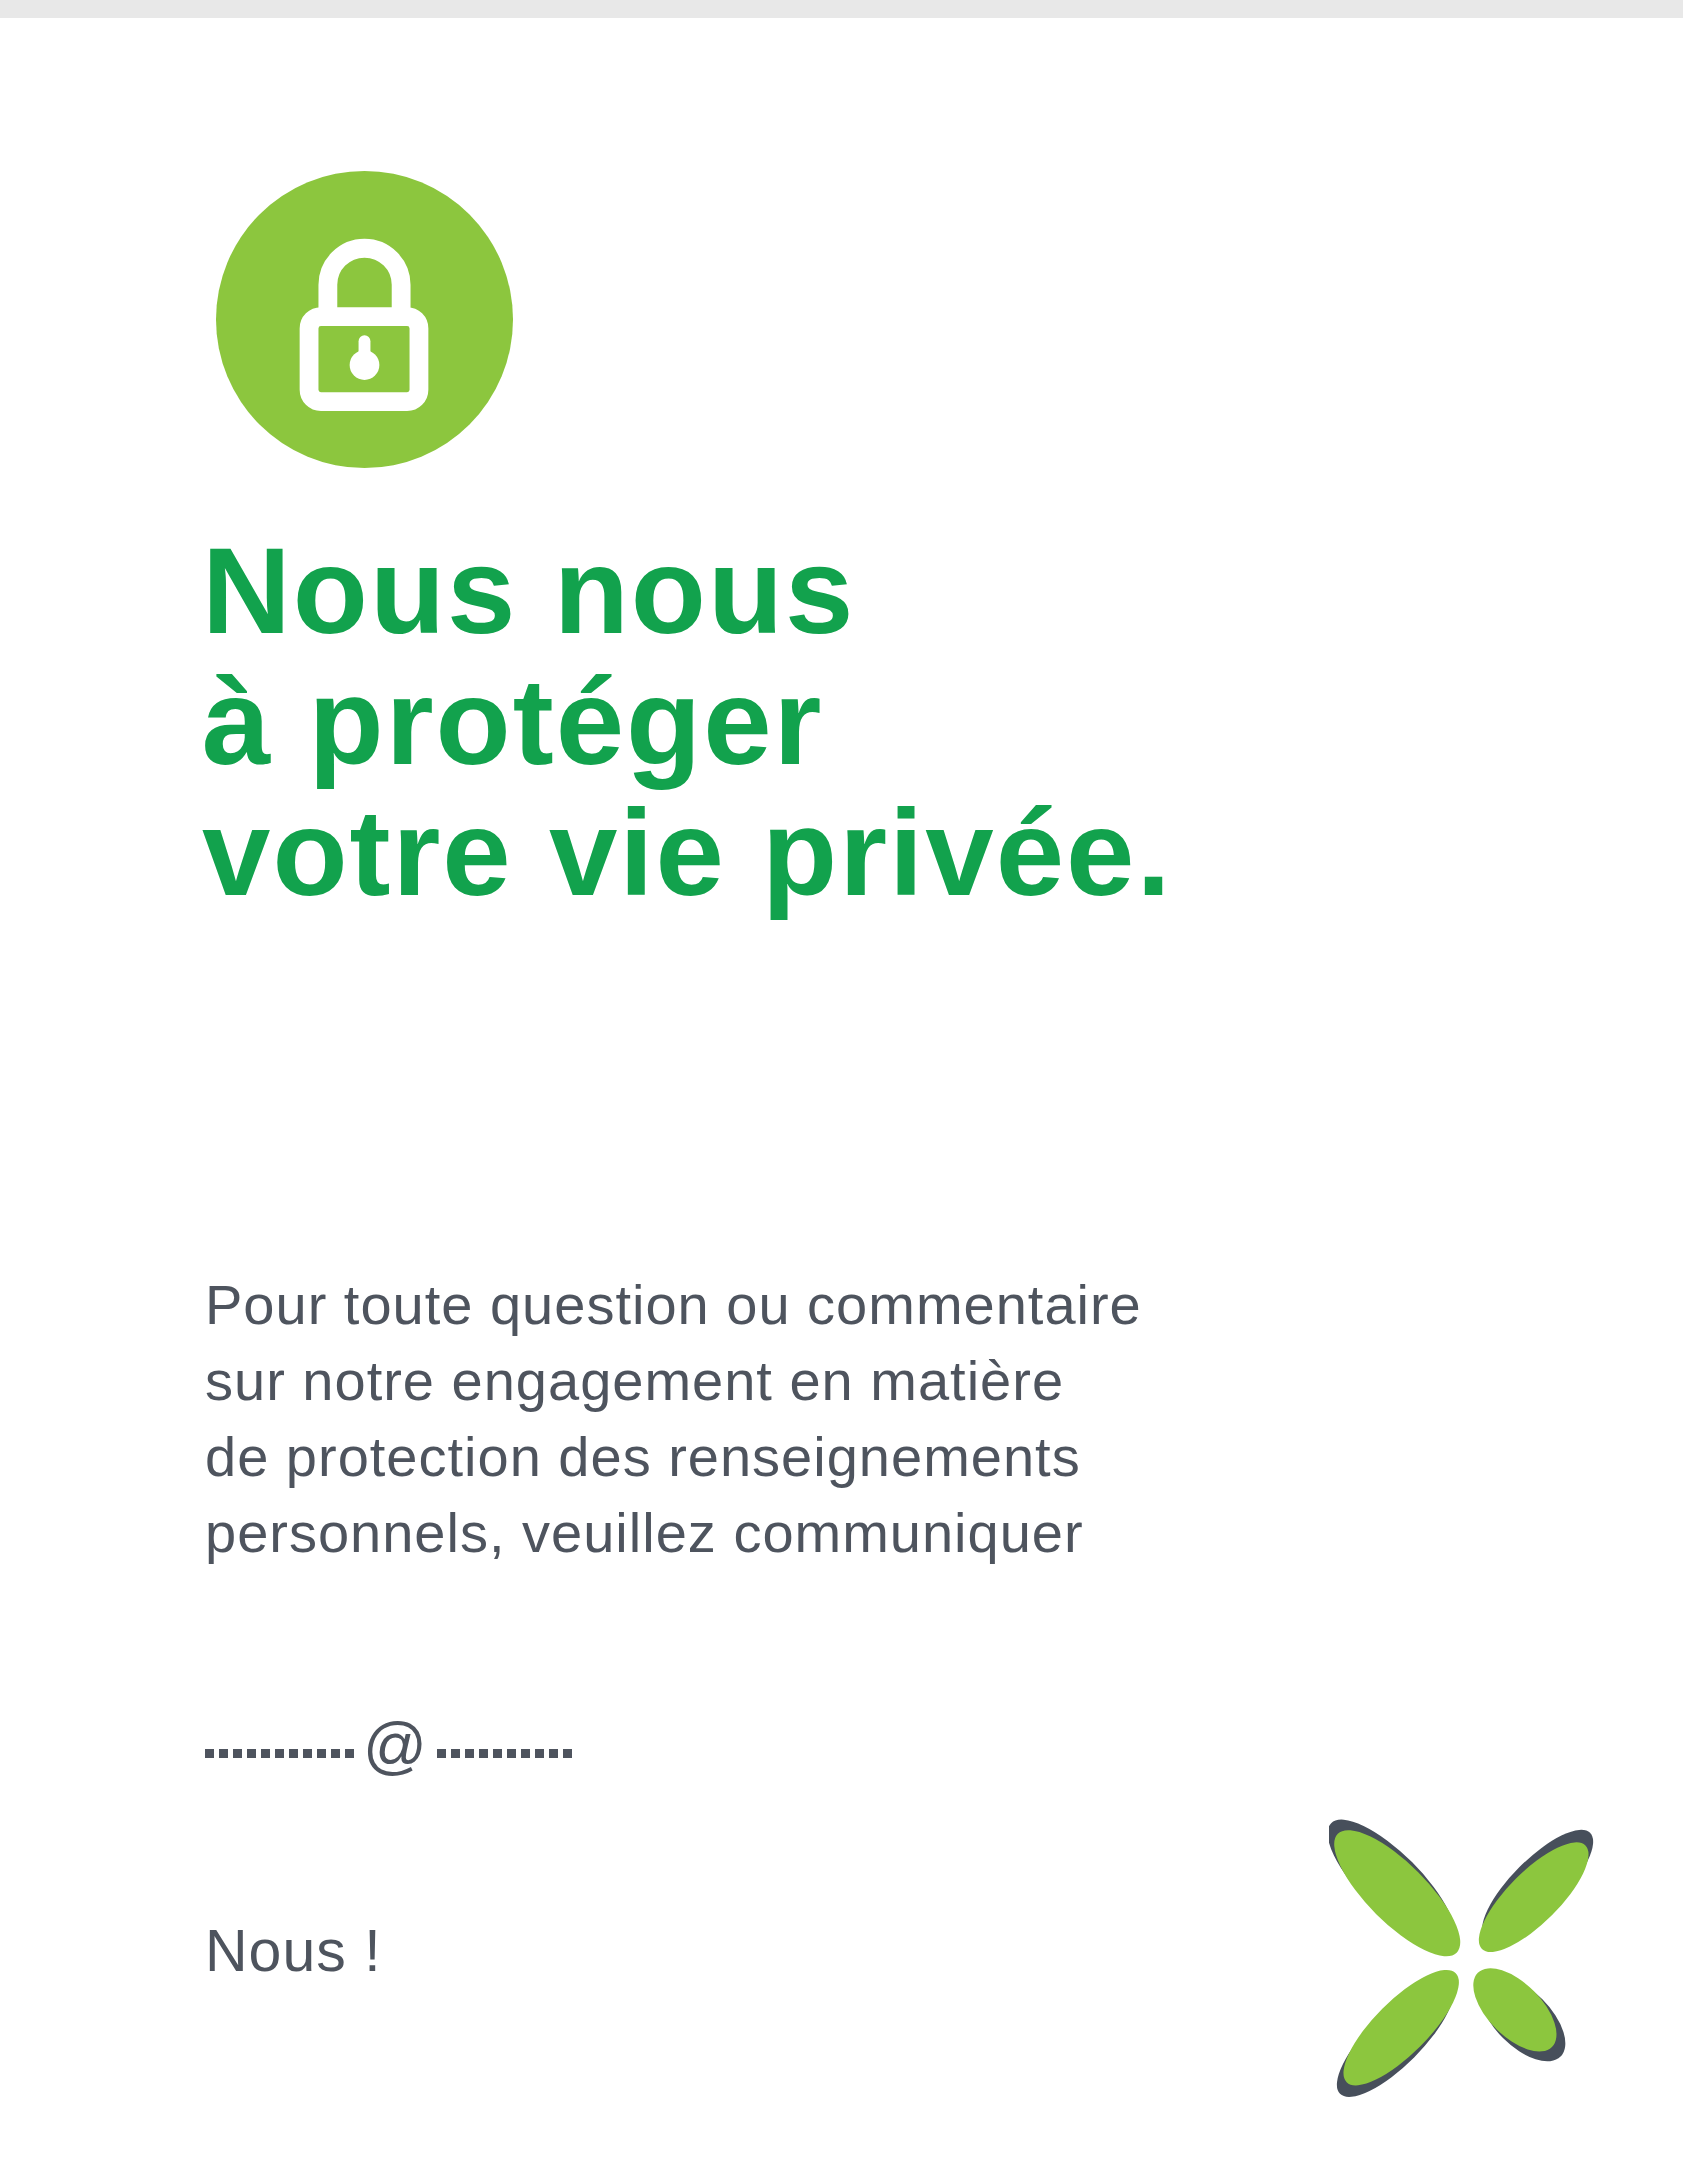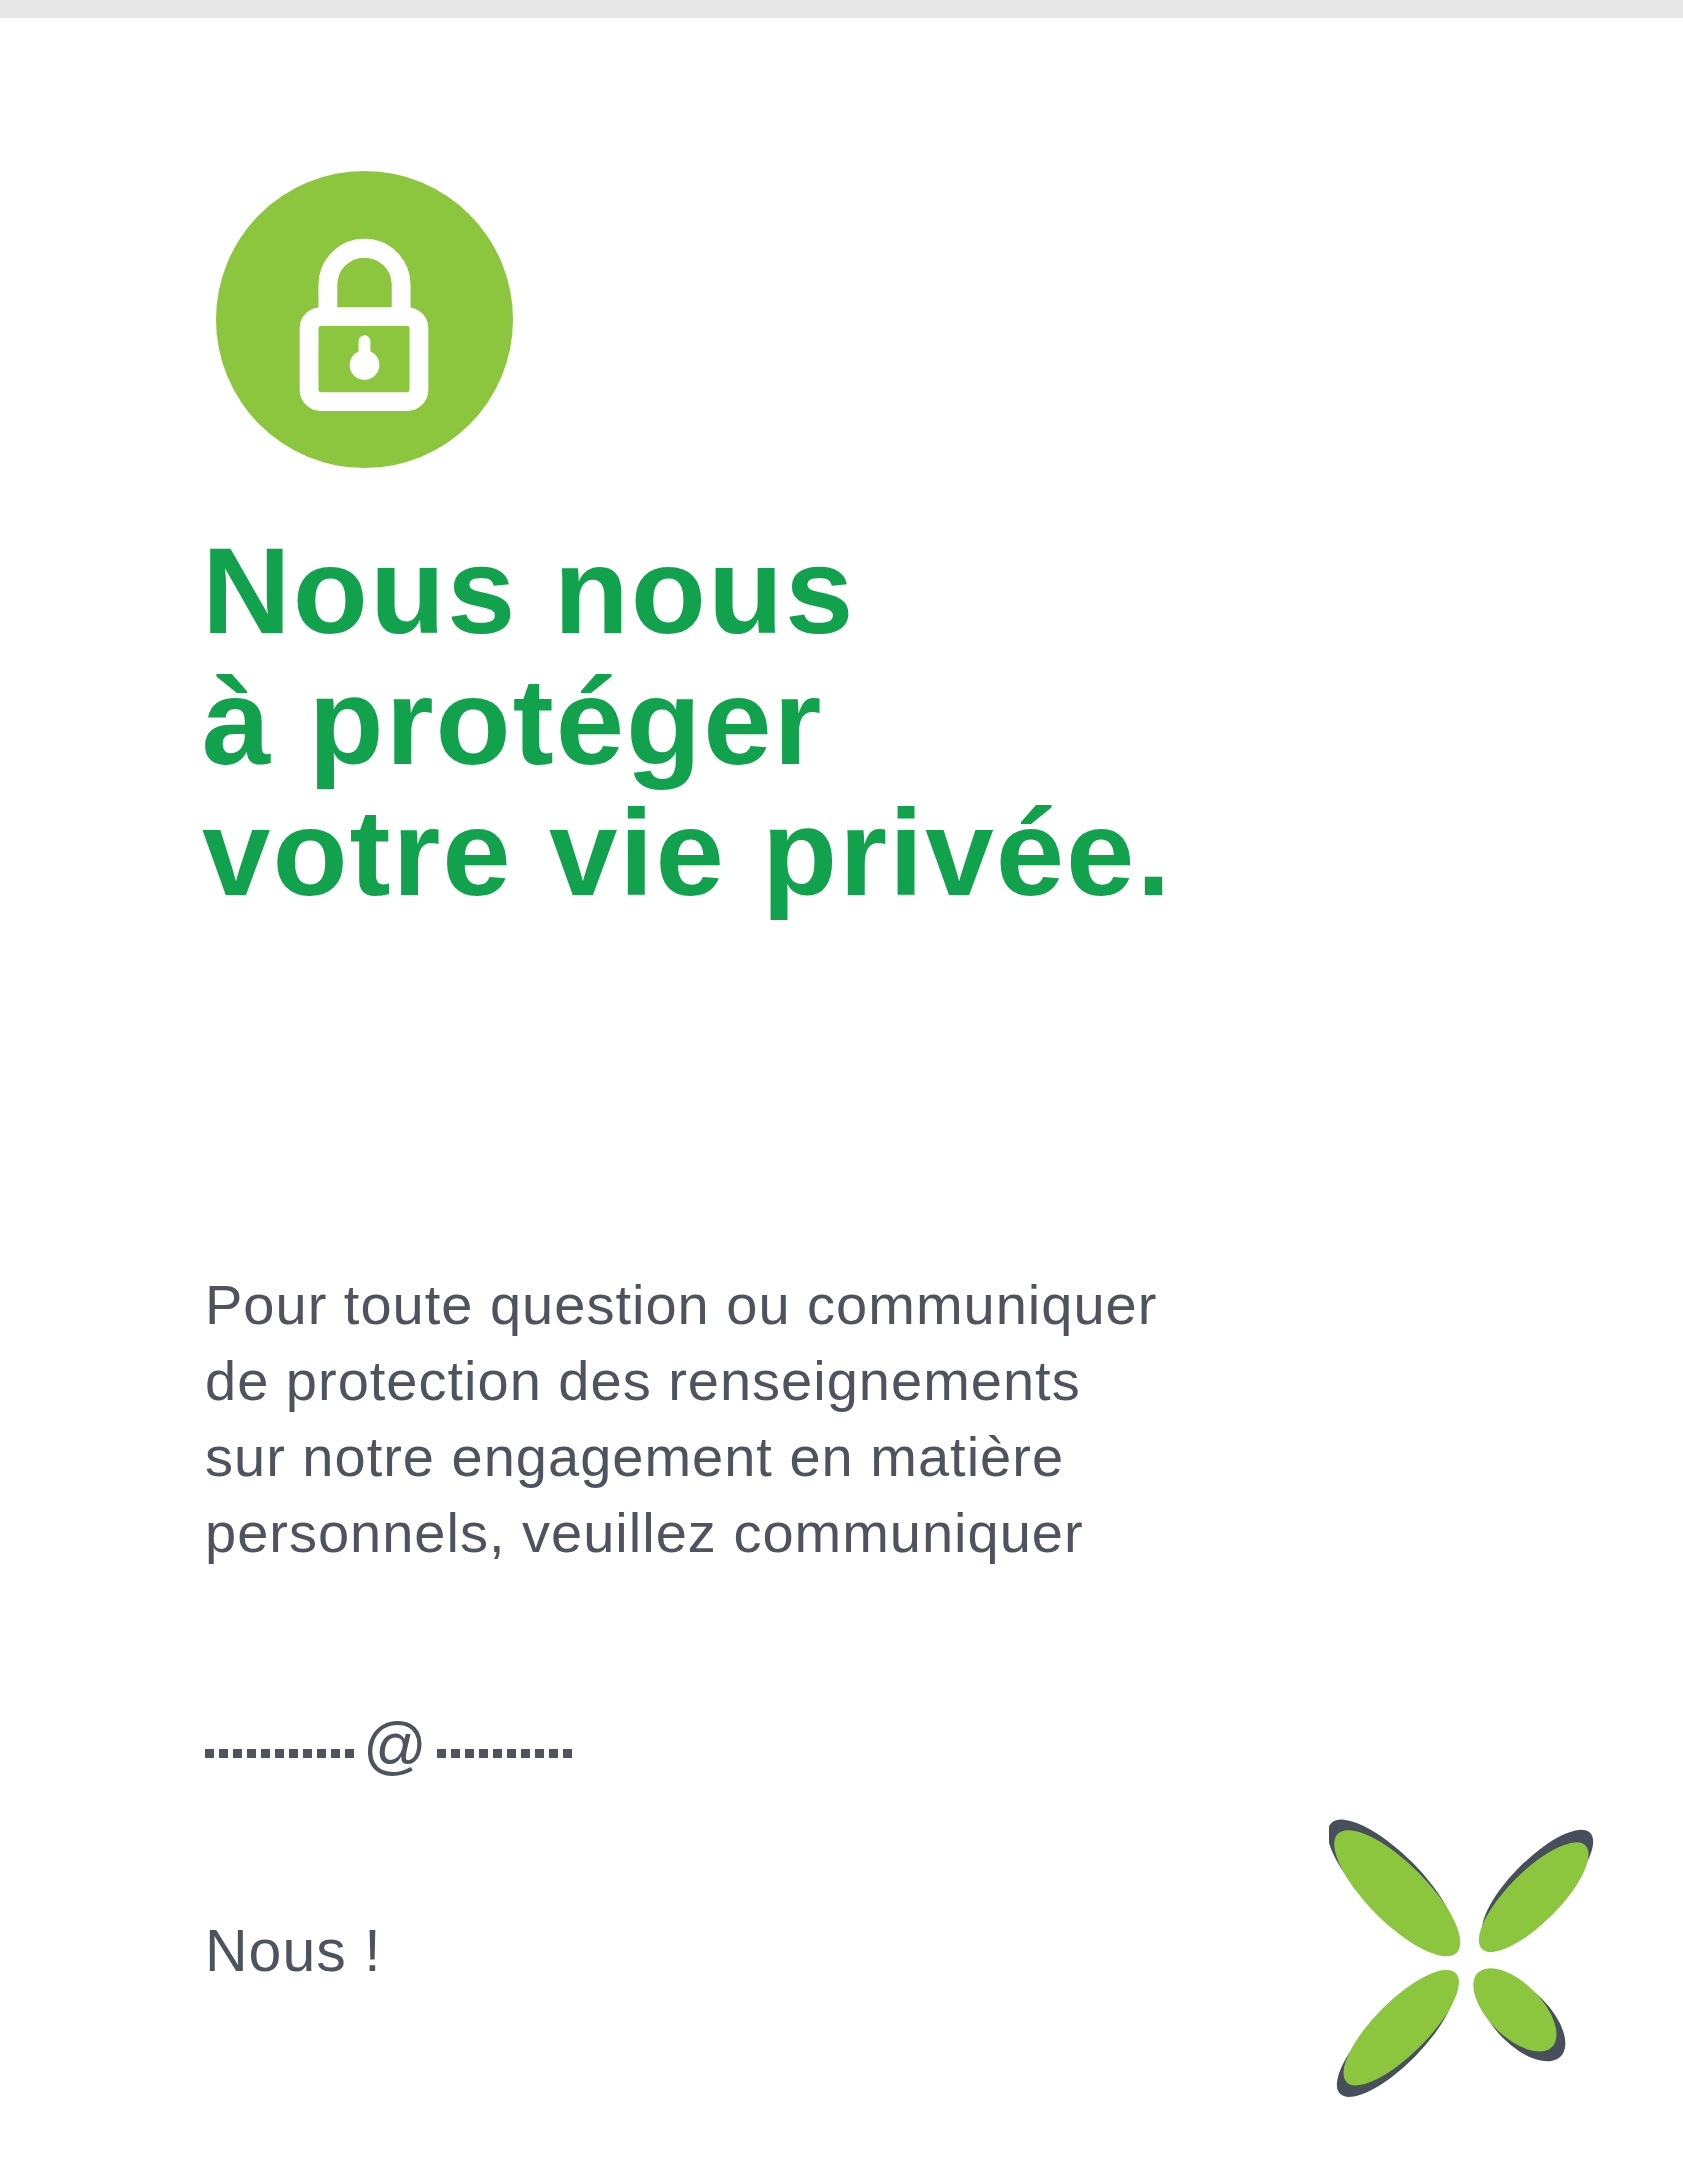--- a/index.html
+++ b/index.html
@@ -56,23 +56,23 @@
     </svg>
   </div>
 
   <div class="abs" id="heading">
     <div>Nous nous</div>
     <div>à protéger</div>
     <div>votre vie privée.</div>
   </div>
 
   <div class="abs" id="paragraph">
-    <div>Pour toute question ou communiquer</div>
+    <div>Pour toute question ou commentaire</div>
+    <div>sur notre engagement en matière</div>
     <div>de protection des renseignements</div>
-    <div>sur notre engagement en matière</div>
     <div>personnels, veuillez communiquer</div>
   </div>
 
   <div class="abs" id="email-line">
     <span class="dot-strip" id="dots-before">
         <span class="dot"></span>
         <span class="dot"></span>
         <span class="dot"></span>
         <span class="dot"></span>
         <span class="dot"></span>

